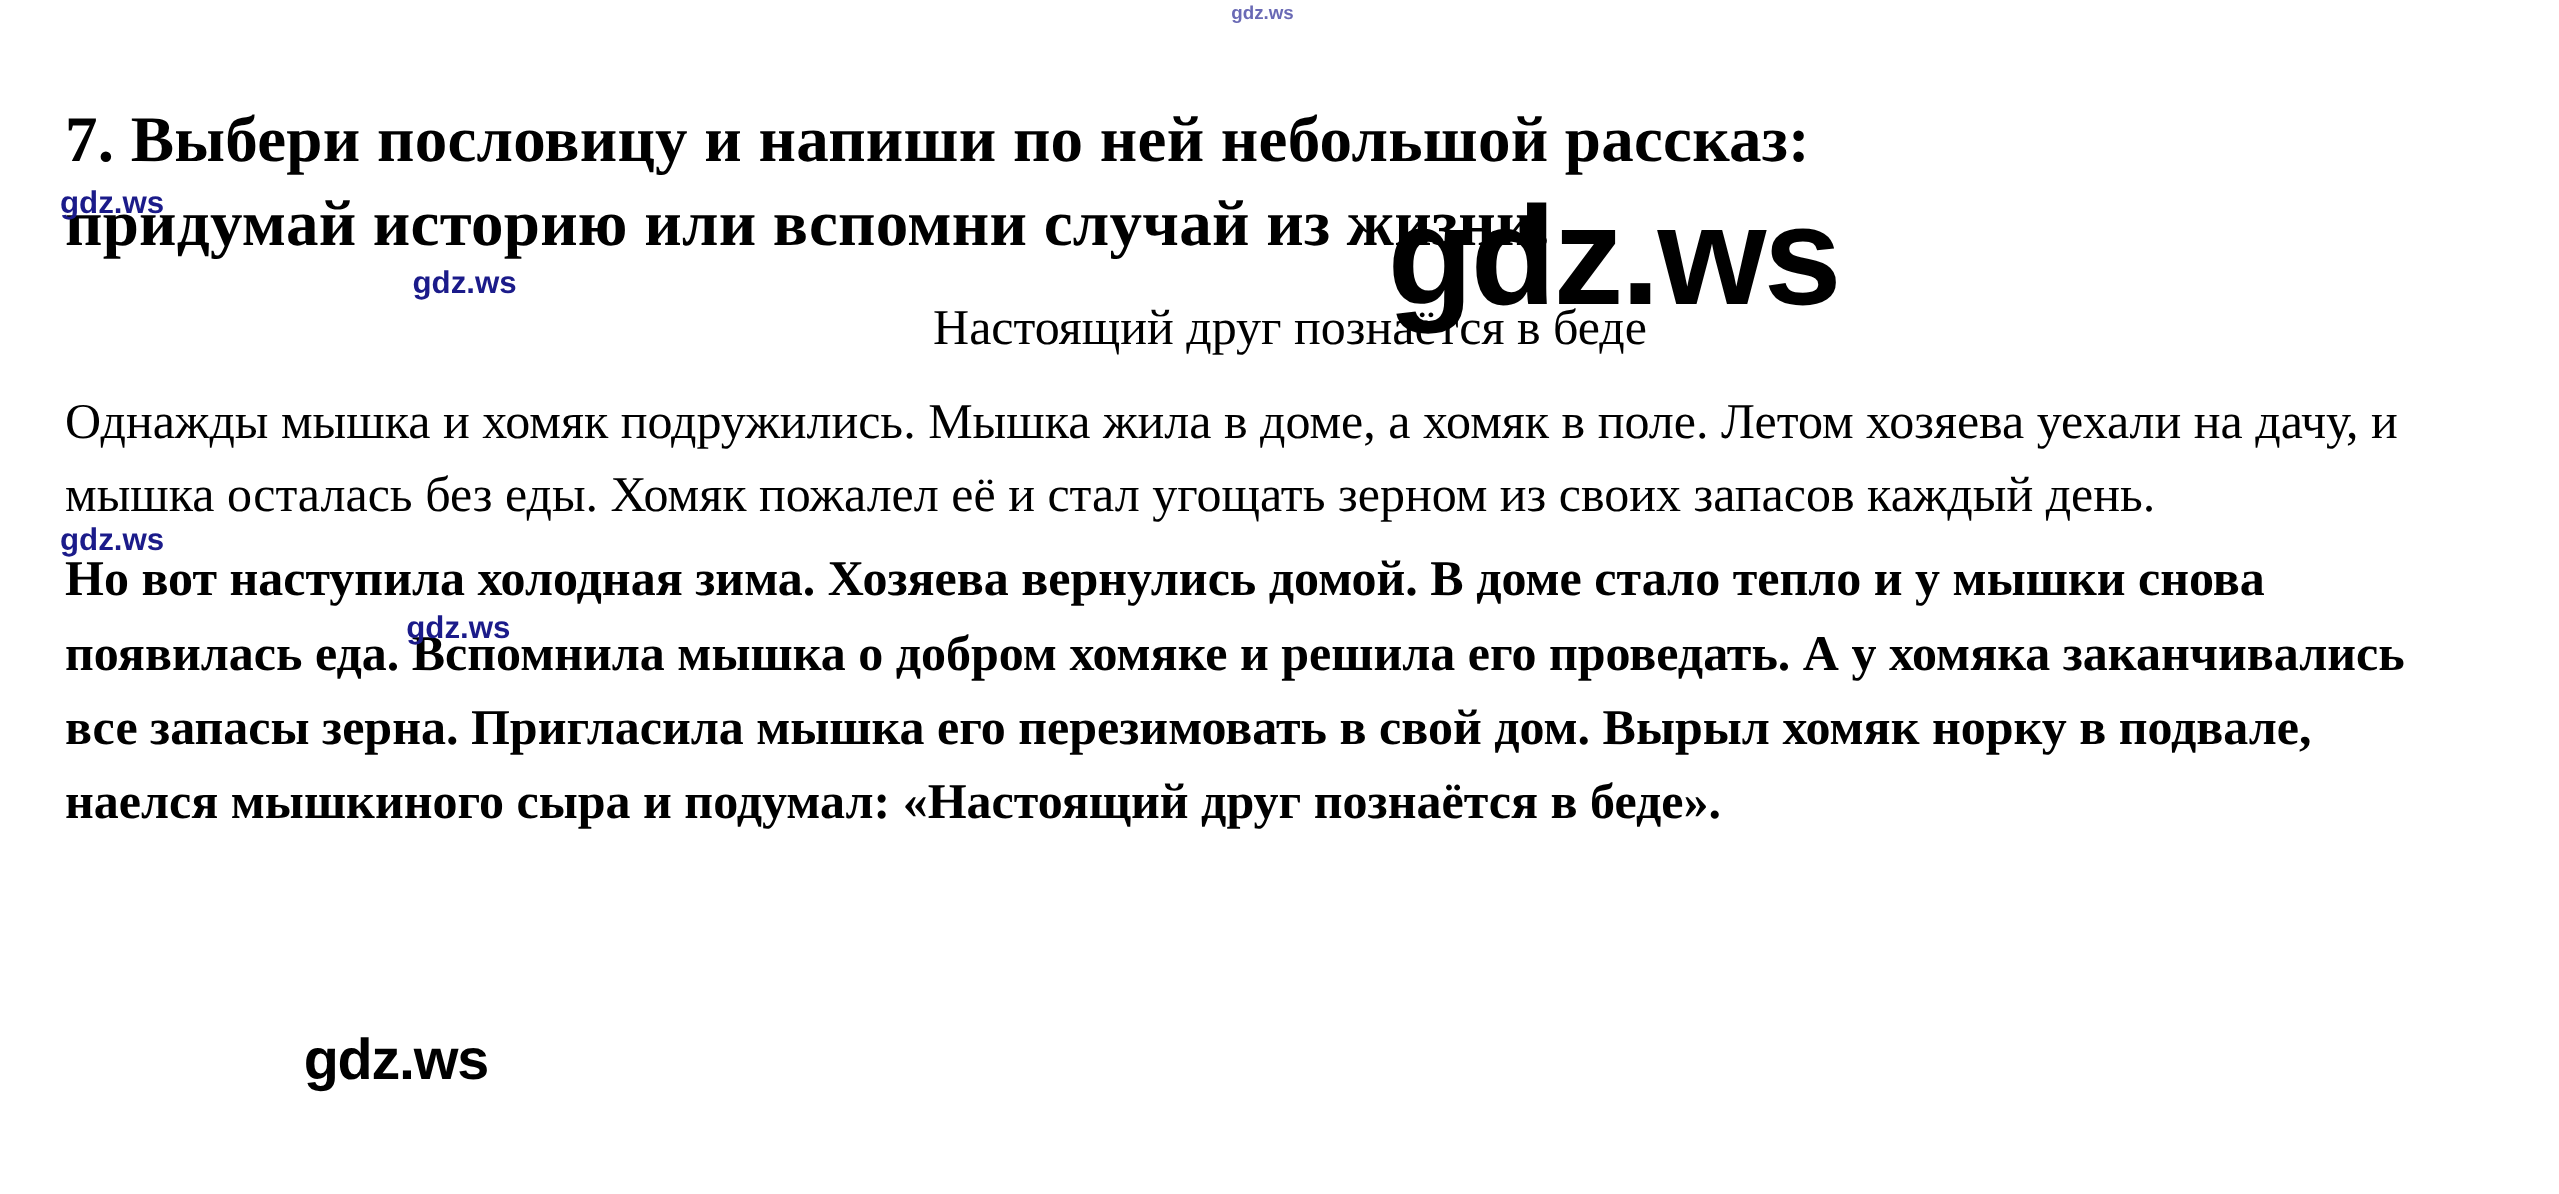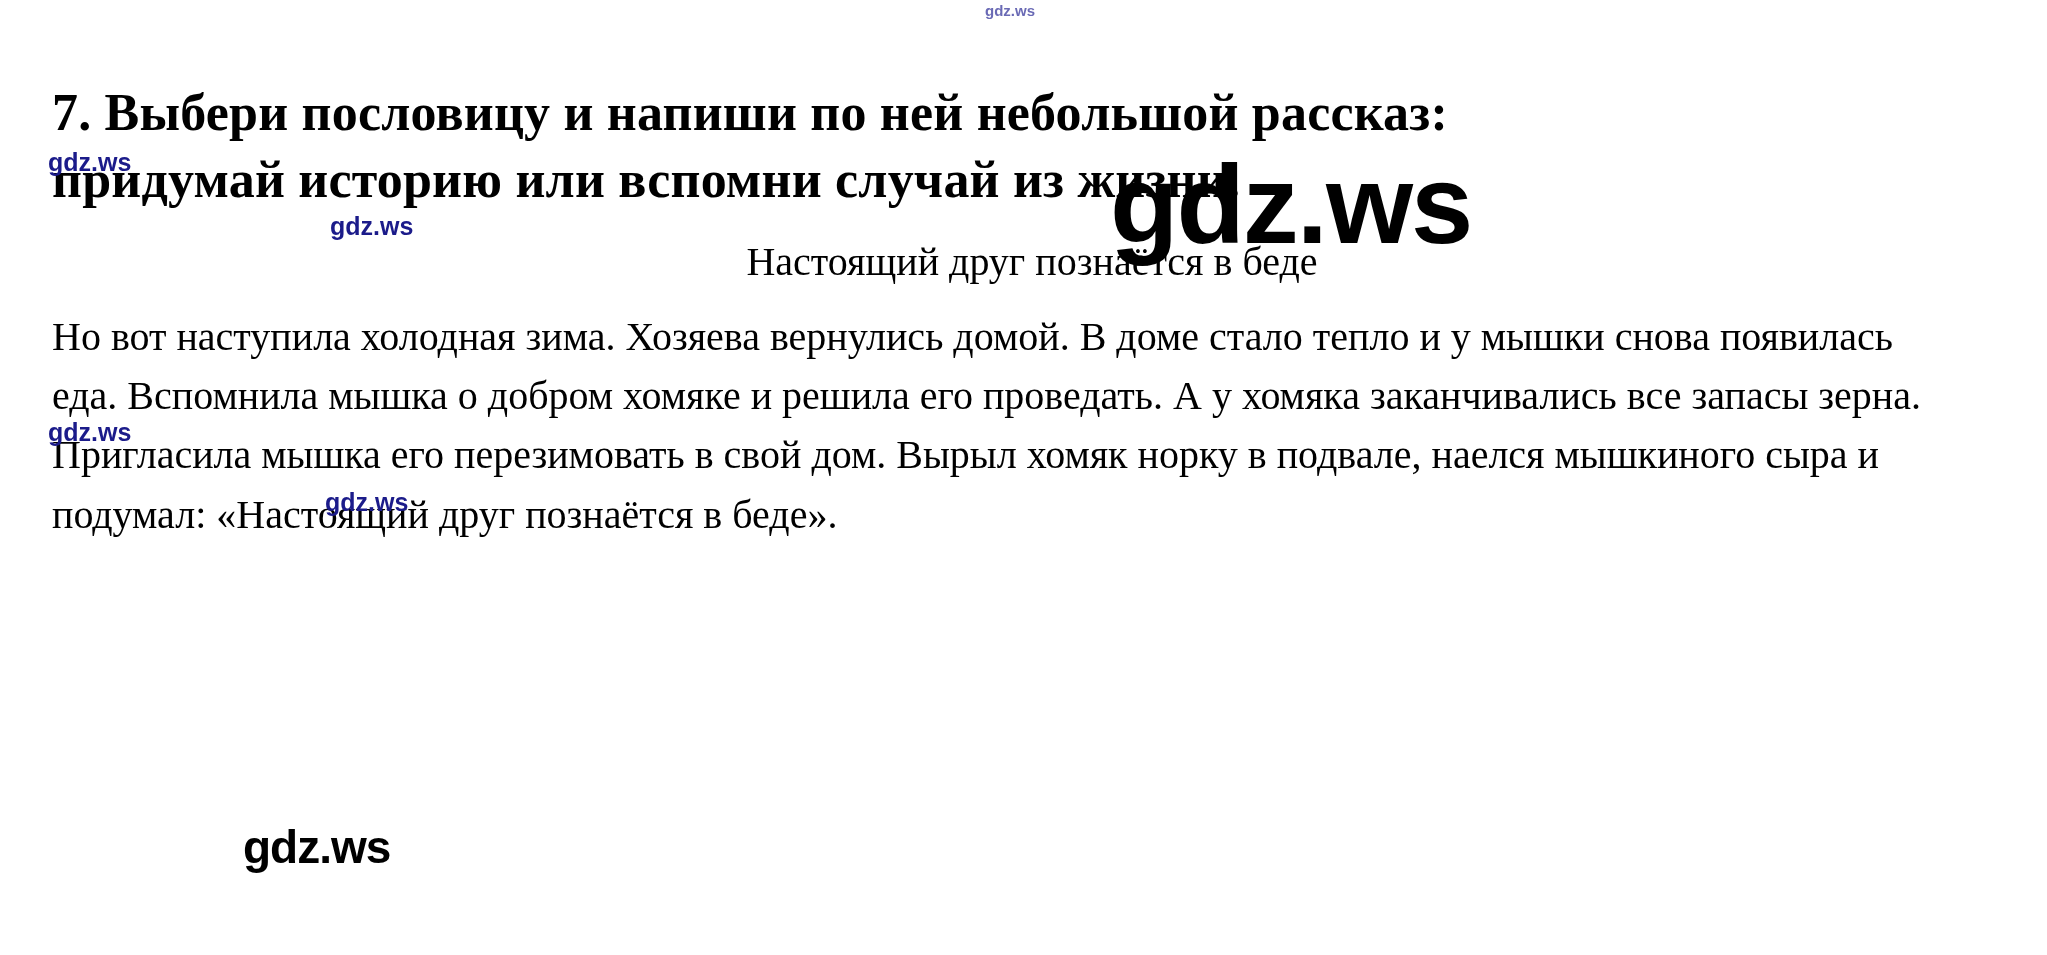--- a/index.html
+++ b/index.html
@@ -111,20 +111,21 @@
 <div class="page">
 
   <div class="wm wm-top">gdz.ws</div>
 
   <div class="content">
 
     <p class="task-title">7. Выбери пословицу и напиши по ней небольшой рассказ: придумай историю или вспомни случай из жизни.</p>
 
     <p class="proverb">Настоящий друг познаётся в беде</p>
 
+    <p class="para">Однажды мышка и хомяк подружились. Мышка жила в доме, а хомяк в поле. Летом хозяева уехали на дачу, и мышка осталась без еды. Хомяк пожалел её и стал угощать зерном из своих запасов каждый день.</p>
 
     <p class="para">Но вот наступила холодная зима. Хозяева вернулись домой. В доме стало тепло и у мышки снова появилась еда. Вспомнила мышка о добром хомяке и решила его проведать. А у хомяка заканчивались все запасы зерна. Пригласила мышка его перезимовать в свой дом. Вырыл хомяк норку в подвале, наелся мышкиного сыра и подумал: «Настоящий друг познаётся в беде».</p>
 
   </div>
 
   <div class="wm wm-s1">gdz.ws</div>
   <div class="wm wm-s2">gdz.ws</div>
   <div class="wm wm-s3">gdz.ws</div>
   <div class="wm wm-s4">gdz.ws</div>
 

